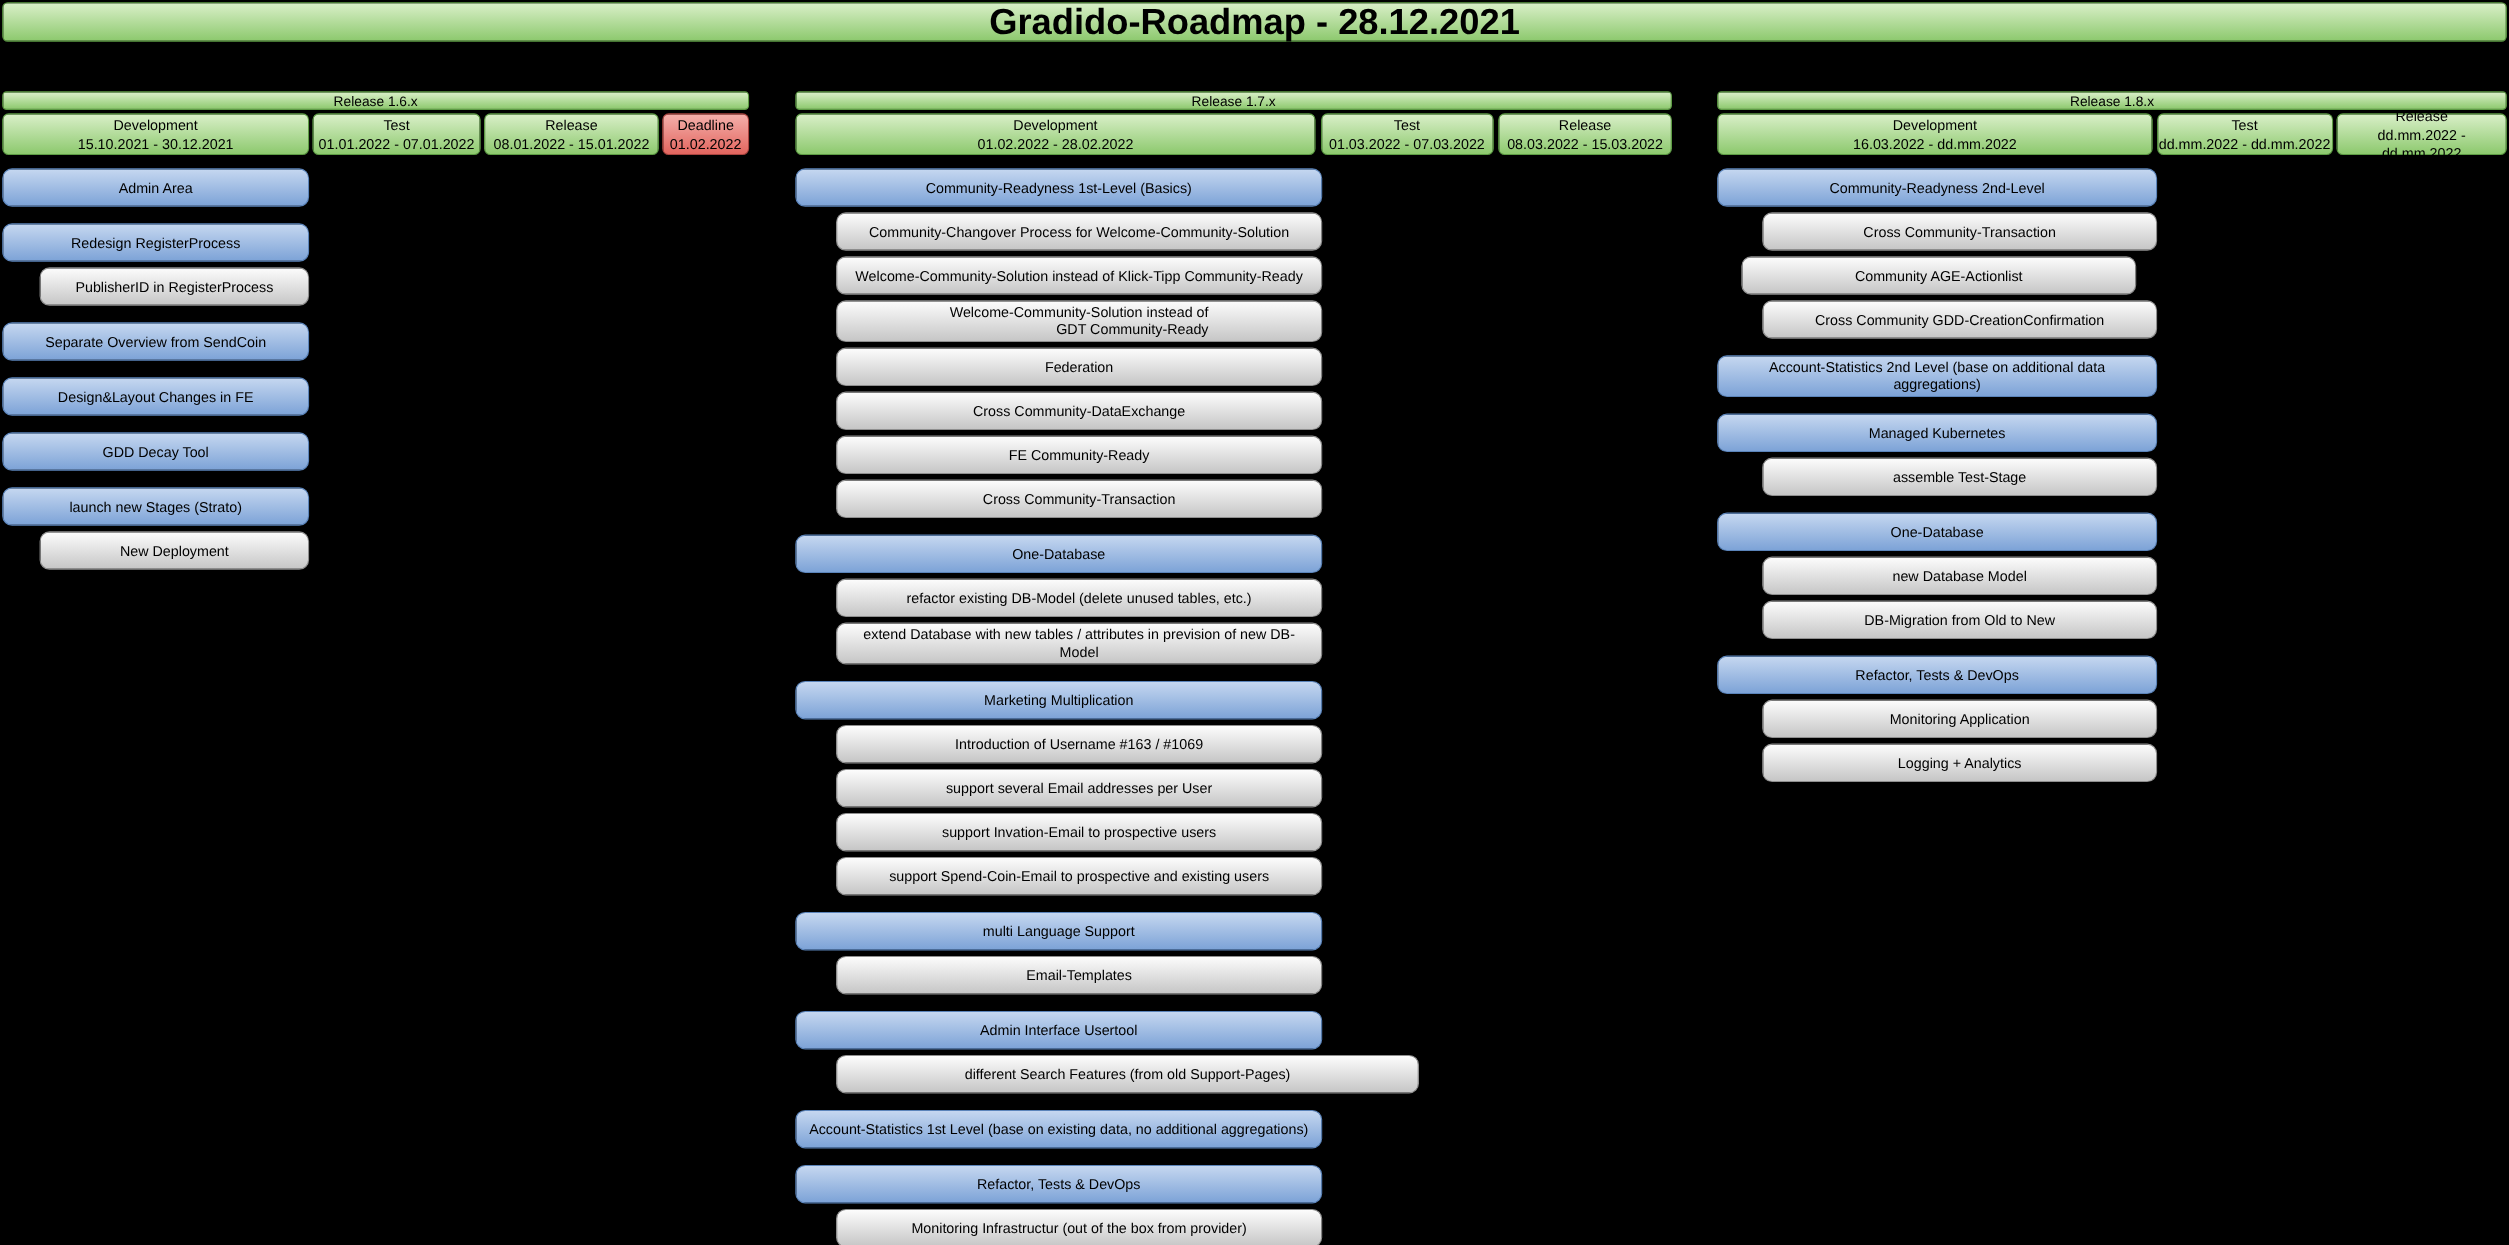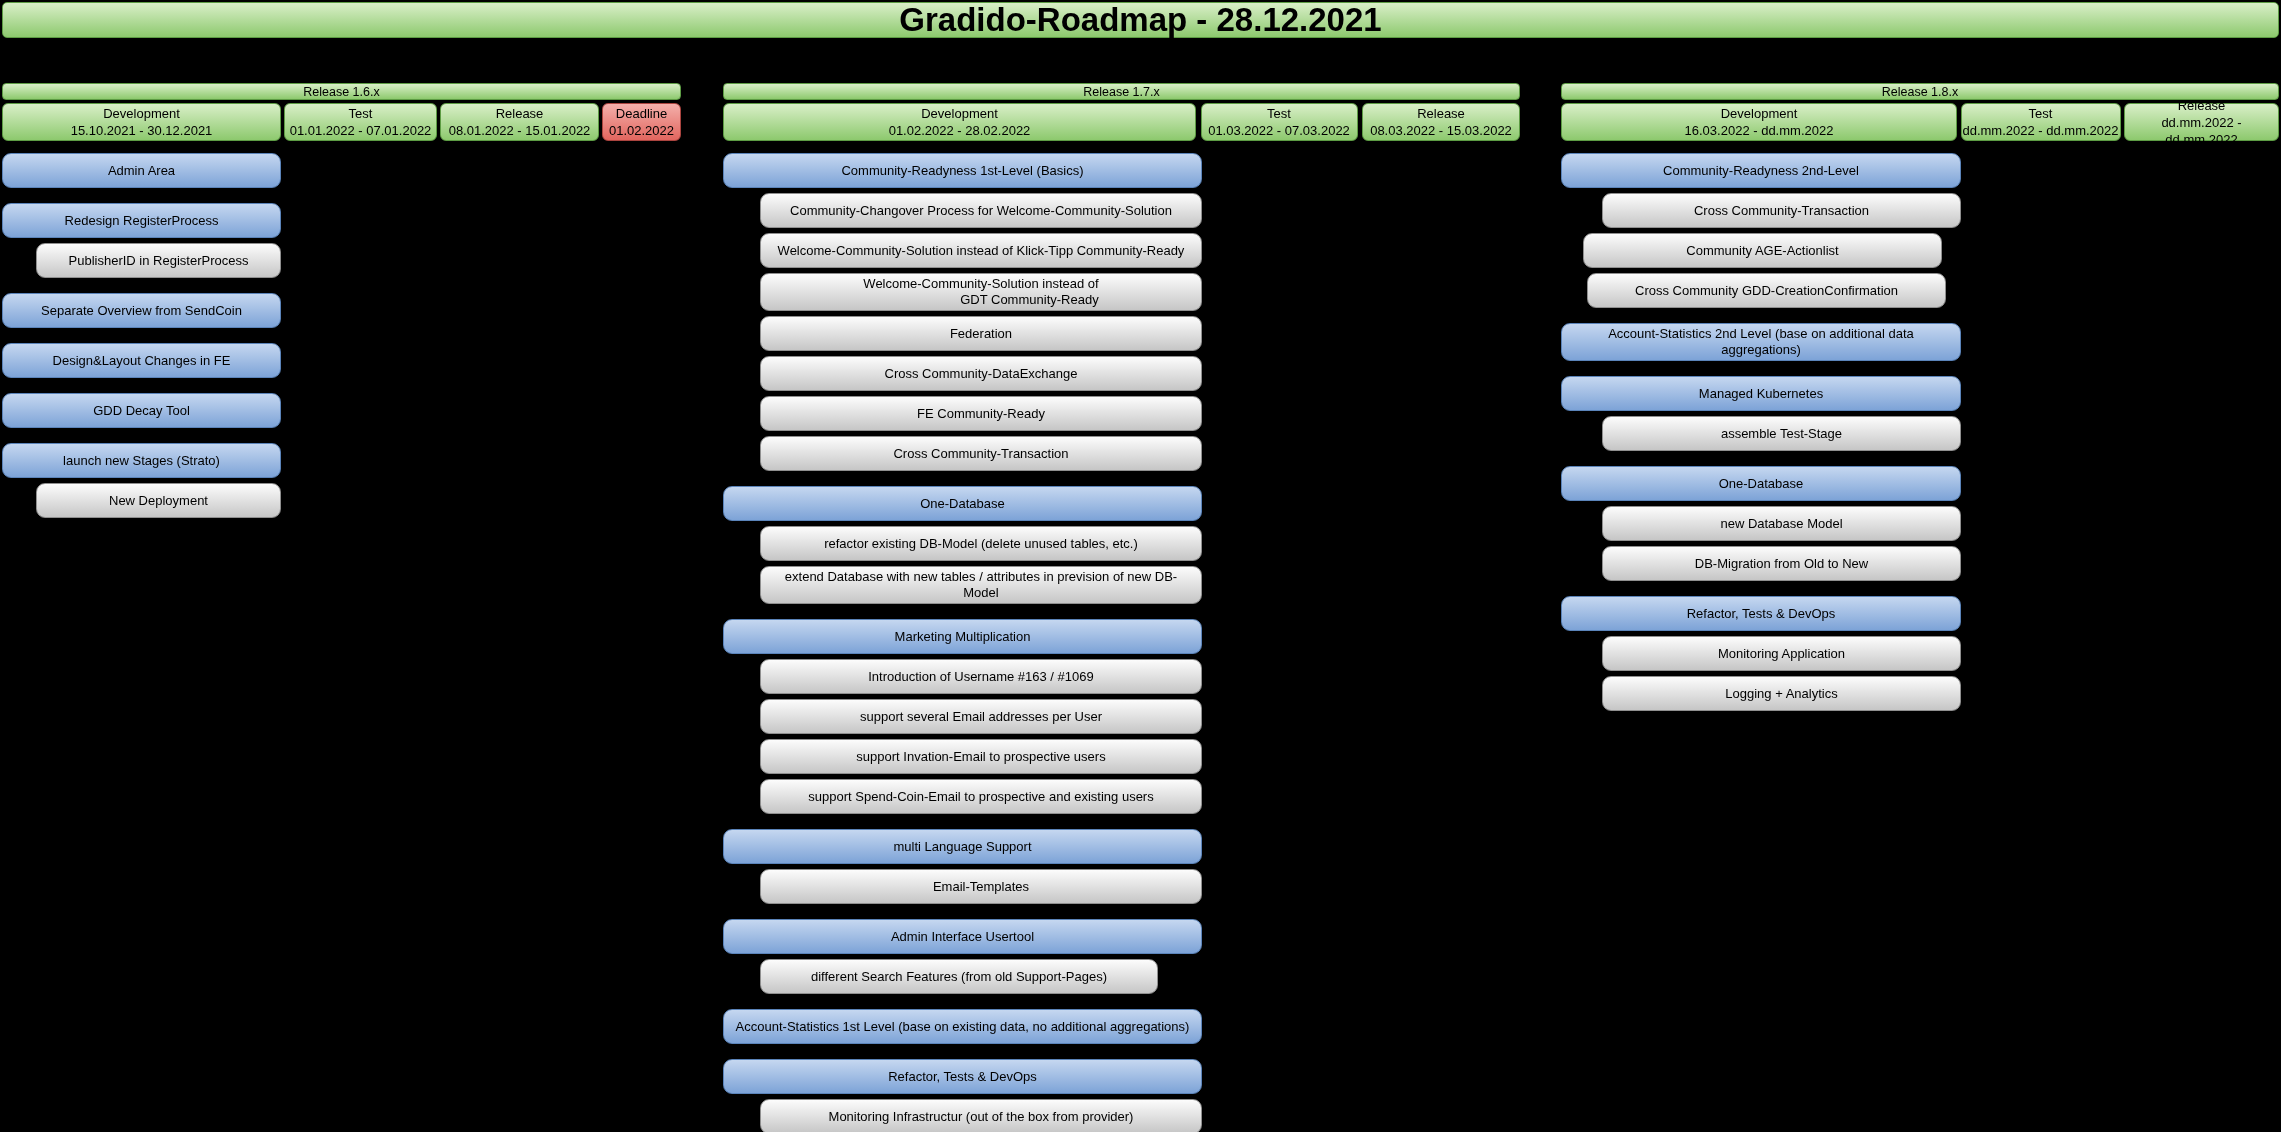--- a/index.html
+++ b/index.html
@@ -153,21 +153,21 @@
           <div class="task sub" style="width: 442px; margin-left: 37px;">support several Email addresses per User</div>
           <div class="task sub" style="width: 442px; margin-left: 37px;">support Invation-Email to prospective users</div>
           <div class="task sub" style="width: 442px; margin-left: 37px;">support Spend-Coin-Email to prospective and existing users</div>
         </div>
         <div class="task-group">
           <div class="task feature" style="width: 479px;">multi Language Support</div>
           <div class="task sub" style="width: 442px; margin-left: 37px;">Email-Templates</div>
         </div>
         <div class="task-group">
           <div class="task feature" style="width: 479px;">Admin Interface Usertool</div>
-          <div class="task sub" style="width: 398px; margin-left: 37px;">different Search Features (from old Support-Pages)</div>
+          <div class="task sub" style="width: 530px; margin-left: 37px;">different Search Features (from old Support-Pages)</div>
         </div>
         <div class="task-group">
           <div class="task feature" style="width: 479px;">Account-Statistics 1st Level (base on existing data, no additional aggregations)</div>
         </div>
         <div class="task-group">
           <div class="task feature" style="width: 479px;">Refactor, Tests &amp; DevOps</div>
           <div class="task sub" style="width: 442px; margin-left: 37px;">Monitoring Infrastructur (out of the box from provider)</div>
         </div>
       </div>
     </div>
@@ -185,21 +185,21 @@
         <div class="phase green" style="width: 155px;">
           <div>Release</div>
           <div>dd.mm.2022 - dd.mm.2022</div>
         </div>
       </div>
       <div class="tasks">
         <div class="task-group">
           <div class="task feature" style="width: 400px;">Community-Readyness 2nd-Level</div>
           <div class="task sub" style="width: 359px; margin-left: 41px;">Cross Community-Transaction</div>
           <div class="task sub" style="width: 359px; margin-left: 22px;">Community AGE-Actionlist</div>
-          <div class="task sub" style="width: 359px; margin-left: 26px;">Cross Community GDD-CreationConfirmation</div>
+          <div class="task sub" style="width: 359px; margin-left: 41px;">Cross Community GDD-CreationConfirmation</div>
         </div>
         <div class="task-group">
           <div class="task feature" style="width: 400px;">Account-Statistics 2nd Level (base on additional data aggregations)</div>
         </div>
         <div class="task-group">
           <div class="task feature" style="width: 400px;">Managed Kubernetes</div>
           <div class="task sub" style="width: 359px; margin-left: 41px;">assemble Test-Stage</div>
         </div>
         <div class="task-group">
           <div class="task feature" style="width: 400px;">One-Database</div>

